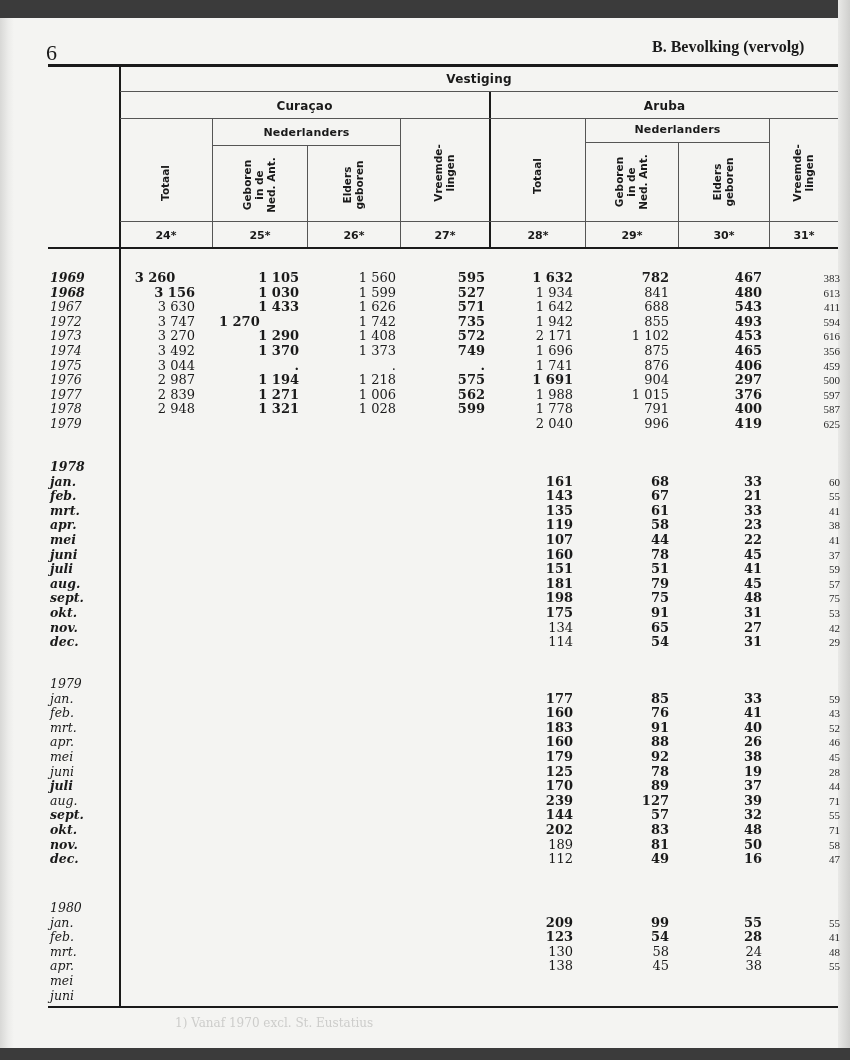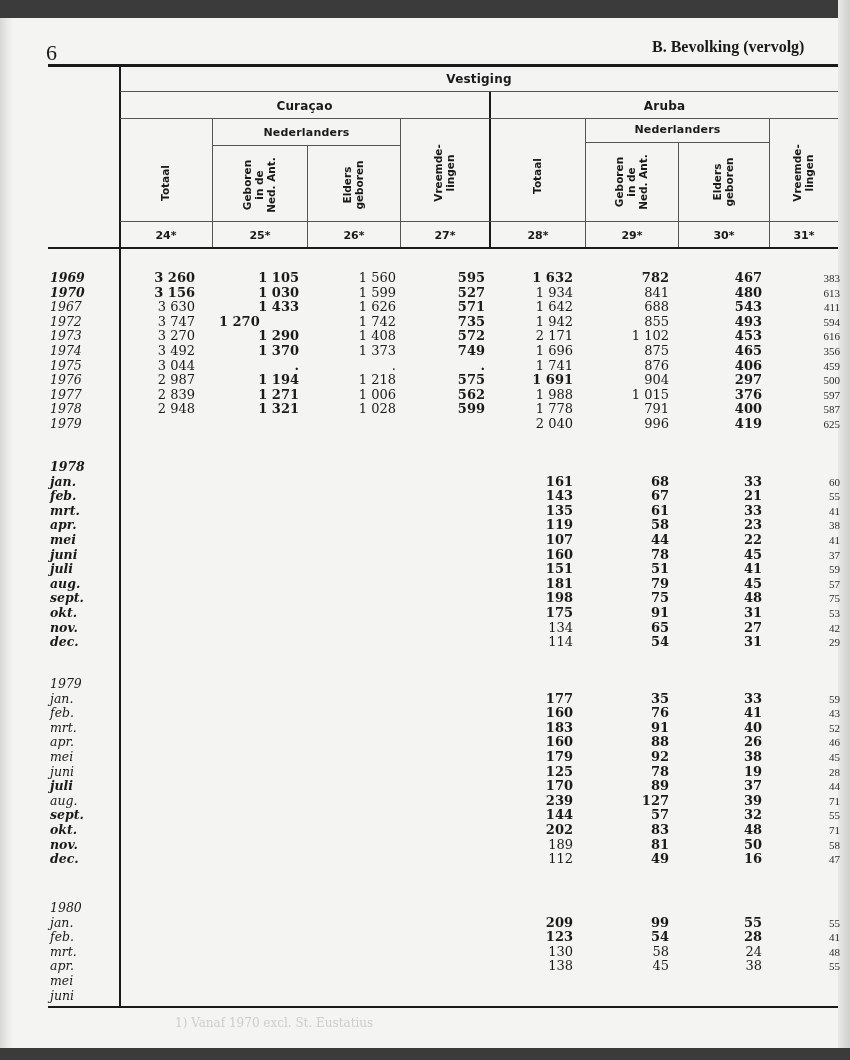--- a/index.html
+++ b/index.html
@@ -95,29 +95,29 @@
 <div class="colnum" style="left:213px;top:229px;width:94px;">25*</div>
 <div class="colnum" style="left:308px;top:229px;width:92px;">26*</div>
 <div class="colnum" style="left:401px;top:229px;width:88px;">27*</div>
 <div class="colnum" style="left:491px;top:229px;width:94px;">28*</div>
 <div class="colnum" style="left:586px;top:229px;width:92px;">29*</div>
 <div class="colnum" style="left:679px;top:229px;width:90px;">30*</div>
 <div class="colnum" style="left:770px;top:229px;width:68px;">31*</div>
 
 <div id="body-rows">
     <div class="rowlabel bold" style="top: 271px;">1969</div>
-    <div class="num b" style="top: 271px; left: 115px; width: 80px; text-align: right;">3 260</div>
+    <div class="num b" style="top: 271px; left: 115px; width: 80px; text-align: center;">3 260</div>
     <div class="num b" style="top: 271px; left: 219px; width: 80px; text-align: right;">1 105</div>
     <div class="num" style="top: 271px; left: 316px; width: 80px; text-align: right;">1 560</div>
     <div class="num b" style="top: 271px; left: 405px; width: 80px; text-align: right;">595</div>
     <div class="num b" style="top: 271px; left: 493px; width: 80px;">1 632</div>
     <div class="num b" style="top: 271px; left: 589px; width: 80px;">782</div>
     <div class="num b" style="top: 271px; left: 682px; width: 80px;">467</div>
     <div class="cut" style="top: 271px;">383</div>
-    <div class="rowlabel bold" style="top: 285.6px;">1970</div>
+    <div class="rowlabel bold" style="top: 285.6px;">1968</div>
     <div class="num b" style="top: 285.6px; left: 115px; width: 80px; text-align: right;">3 156</div>
     <div class="num b" style="top: 285.6px; left: 219px; width: 80px; text-align: right;">1 030</div>
     <div class="num" style="top: 285.6px; left: 316px; width: 80px; text-align: right;">1 599</div>
     <div class="num b" style="top: 285.6px; left: 405px; width: 80px; text-align: right;">527</div>
     <div class="num" style="top: 285.6px; left: 493px; width: 80px;">1 934</div>
     <div class="num" style="top: 285.6px; left: 589px; width: 80px;">841</div>
     <div class="num b" style="top: 285.6px; left: 682px; width: 80px;">480</div>
     <div class="cut" style="top: 285.6px;">613</div>
     <div class="rowlabel" style="top: 300.2px;">1967</div>
     <div class="num" style="top: 300.2px; left: 115px; width: 80px; text-align: right;">3 630</div>
@@ -257,21 +257,21 @@
     <div class="num b" style="top: 620.6px; left: 682px; width: 80px;">27</div>
     <div class="cut" style="top: 620.6px;">42</div>
     <div class="rowlabel bold" style="top: 635.2px;">dec.</div>
     <div class="num" style="top: 635.2px; left: 493px; width: 80px;">114</div>
     <div class="num b" style="top: 635.2px; left: 589px; width: 80px;">54</div>
     <div class="num b" style="top: 635.2px; left: 682px; width: 80px;">31</div>
     <div class="cut" style="top: 635.2px;">29</div>
     <div class="rowlabel" style="top: 677px; font-weight: normal;">1979</div>
     <div class="rowlabel" style="top: 691.6px;">jan.</div>
     <div class="num b" style="top: 691.6px; left: 493px; width: 80px;">177</div>
-    <div class="num b" style="top: 691.6px; left: 589px; width: 80px;">35</div>
+    <div class="num b" style="top: 691.6px; left: 589px; width: 80px;">85</div>
     <div class="num b" style="top: 691.6px; left: 682px; width: 80px;">33</div>
     <div class="cut" style="top: 691.6px;">59</div>
     <div class="rowlabel" style="top: 706.2px;">feb.</div>
     <div class="num b" style="top: 706.2px; left: 493px; width: 80px;">160</div>
     <div class="num b" style="top: 706.2px; left: 589px; width: 80px;">76</div>
     <div class="num b" style="top: 706.2px; left: 682px; width: 80px;">41</div>
     <div class="cut" style="top: 706.2px;">43</div>
     <div class="rowlabel" style="top: 720.8px;">mrt.</div>
     <div class="num b" style="top: 720.8px; left: 493px; width: 80px;">183</div>
     <div class="num b" style="top: 720.8px; left: 589px; width: 80px;">91</div>

